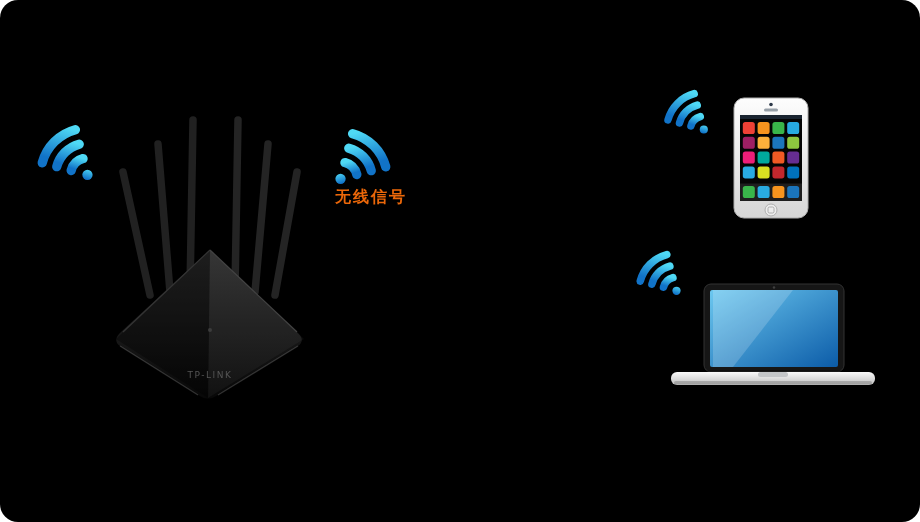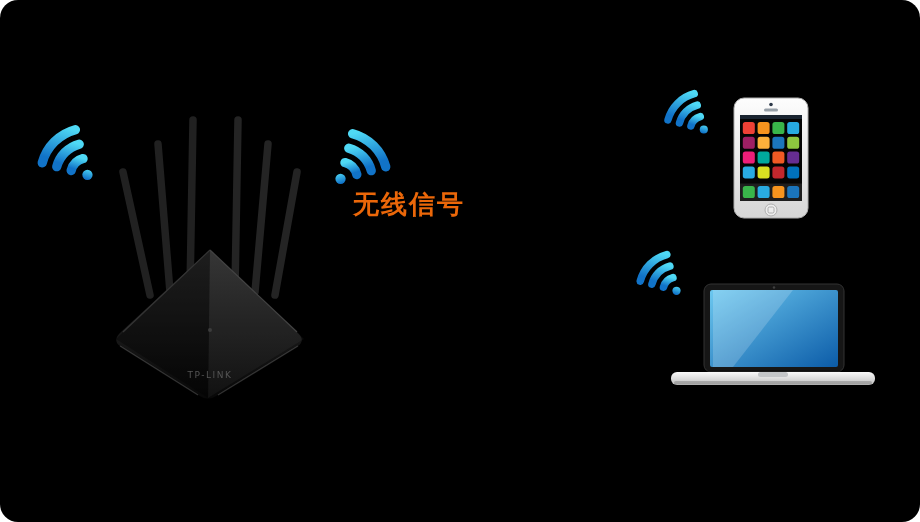--- a/index.html
+++ b/index.html
@@ -19,23 +19,23 @@
   }
   .abs{position:absolute;}
   svg{display:block;}
   .mirror{transform:scaleX(-1);}
   .wifi-stop-light{stop-color:var(--wifi-light);}
   .wifi-stop-dark{stop-color:var(--wifi-dark);}
   .screen-stop-light{stop-color:var(--screen-light);}
   .screen-stop-dark{stop-color:var(--screen-dark);}
   .signal-label{
     position:absolute;
-    left:353px;top:187px;
+    left:335px;top:187px;
     color:var(--label-color);
-    font-size:26px;
+    font-size:16px;
     font-weight:700;
     letter-spacing:2px;
     white-space:nowrap;
   }
   .defs-holder{position:absolute;width:0;height:0;overflow:hidden;}
 </style>
 </head>
 <body>
 
 <svg class="defs-holder" aria-hidden="true">

